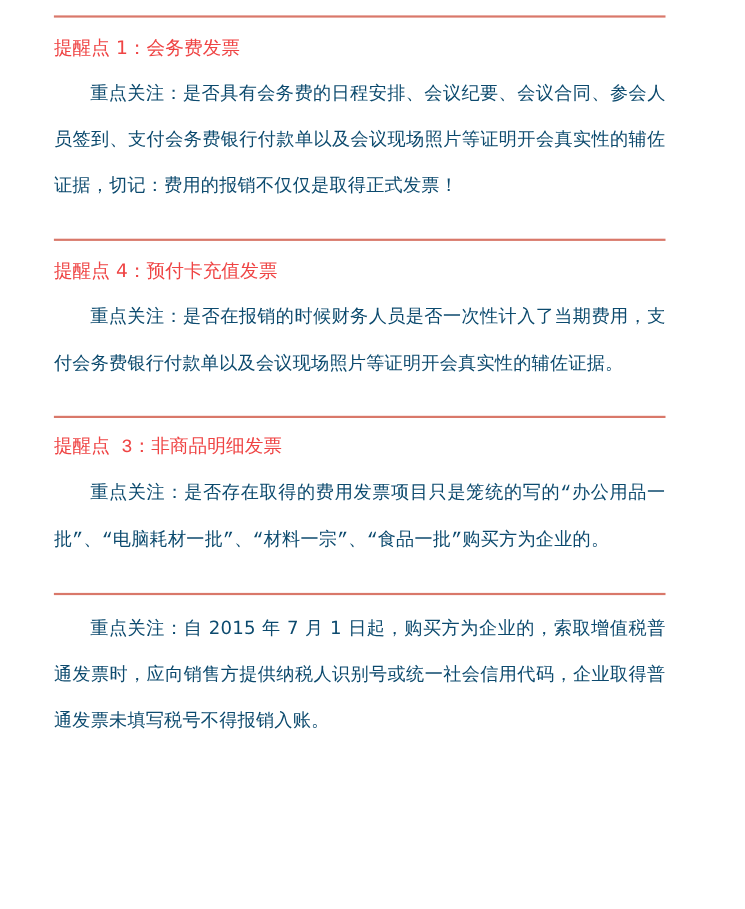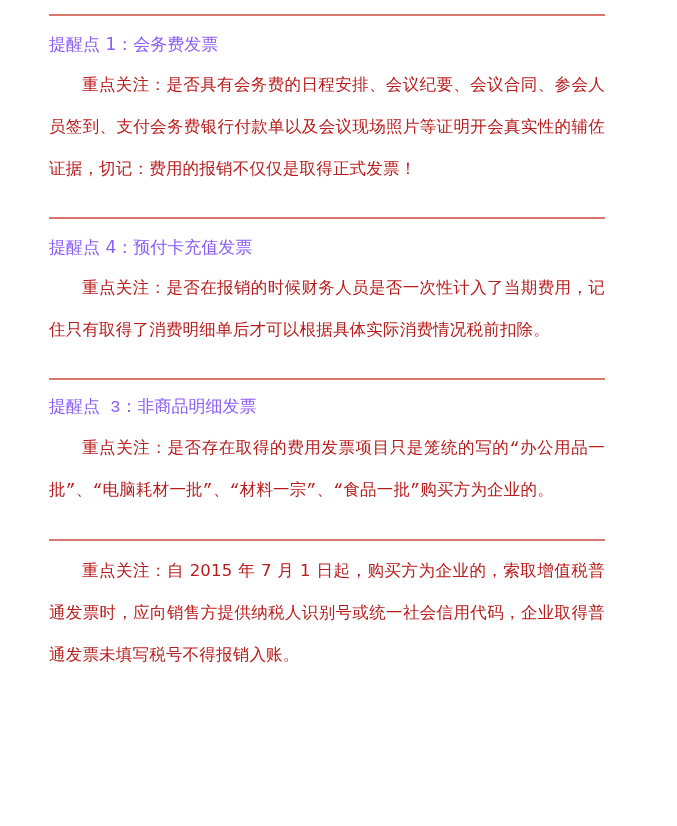--- a/index.html
+++ b/index.html
@@ -25,28 +25,28 @@
       position: relative;
     }
     .divider {
       height: 2px;
       background: #d9786a;
       width: 556px;
     }
     .heading {
       font-size: 17px;
       line-height: 22px;
-      color: #8b5cf6;
+      color: #ef4444;
       margin-top: 17px;
       white-space: nowrap;
     }
     .body {
       font-size: 16.5px;
       line-height: 42px;
-      color: #b91c1c;
+      color: #0c4a6e;
       margin-top: 9px;
       text-indent: 33px;
       text-align: justify;
       letter-spacing: 0.2px;
     }
     #s1 { margin-top: 14px; }
     #s2 { margin-top: 27px; }
     #s3 { margin-top: 27px; font-family: Liberation Mono, monospace; }
     #s4 { margin-top: 27px; }
   </style>
@@ -57,21 +57,21 @@
 
   <div class="section" id="s1">
     <div class="divider" style="background: rgb(217, 120, 106);"></div>
     <div class="heading">提醒点 1：会务费发票</div>
     <div class="body">重点关注：是否具有会务费的日程安排、会议纪要、会议合同、参会人员签到、支付会务费银行付款单以及会议现场照片等证明开会真实性的辅佐证据，切记：费用的报销不仅仅是取得正式发票！</div>
   </div>
 
   <div class="section" id="s2">
     <div class="divider" style="background: rgb(217, 120, 106);"></div>
     <div class="heading">提醒点 4：预付卡充值发票</div>
-    <div class="body">重点关注：是否在报销的时候财务人员是否一次性计入了当期费用，记住只有取得了消费明细单后才可以根据具体实际消费情况税前扣除。</div>
+    <div class="body">重点关注：是否在报销的时候财务人员是否一次性计入了当期费用，支付会务费银行付款单以及会议现场照片等证明开会真实性的辅佐证据。</div>
   </div>
 
   <div class="section" id="s3">
     <div class="divider" style="background: rgb(217, 120, 106);"></div>
     <div class="heading">提醒点 3：非商品明细发票</div>
     <div class="body">重点关注：是否存在取得的费用发票项目只是笼统的写的“办公用品一批”、“电脑耗材一批”、“材料一宗”、“食品一批”购买方为企业的。</div>
   </div>
 
   <div class="section" id="s4">
     <div class="divider" style="background: rgb(217, 120, 106);"></div>

